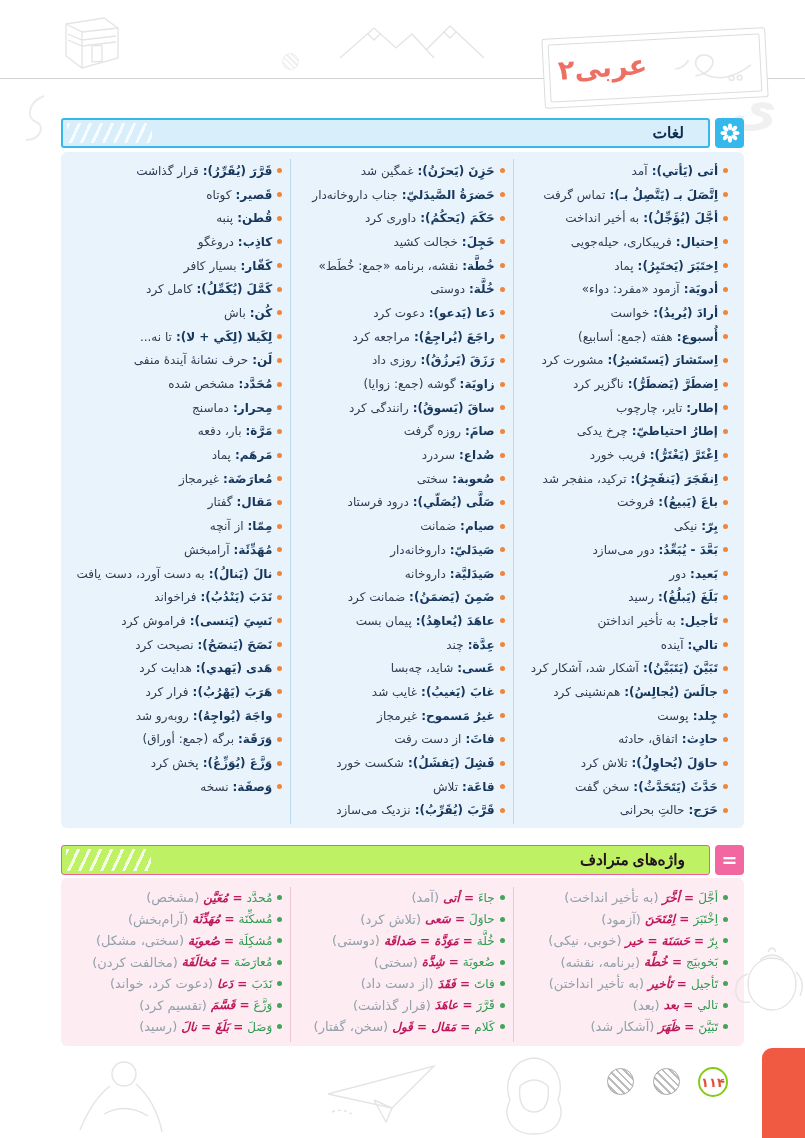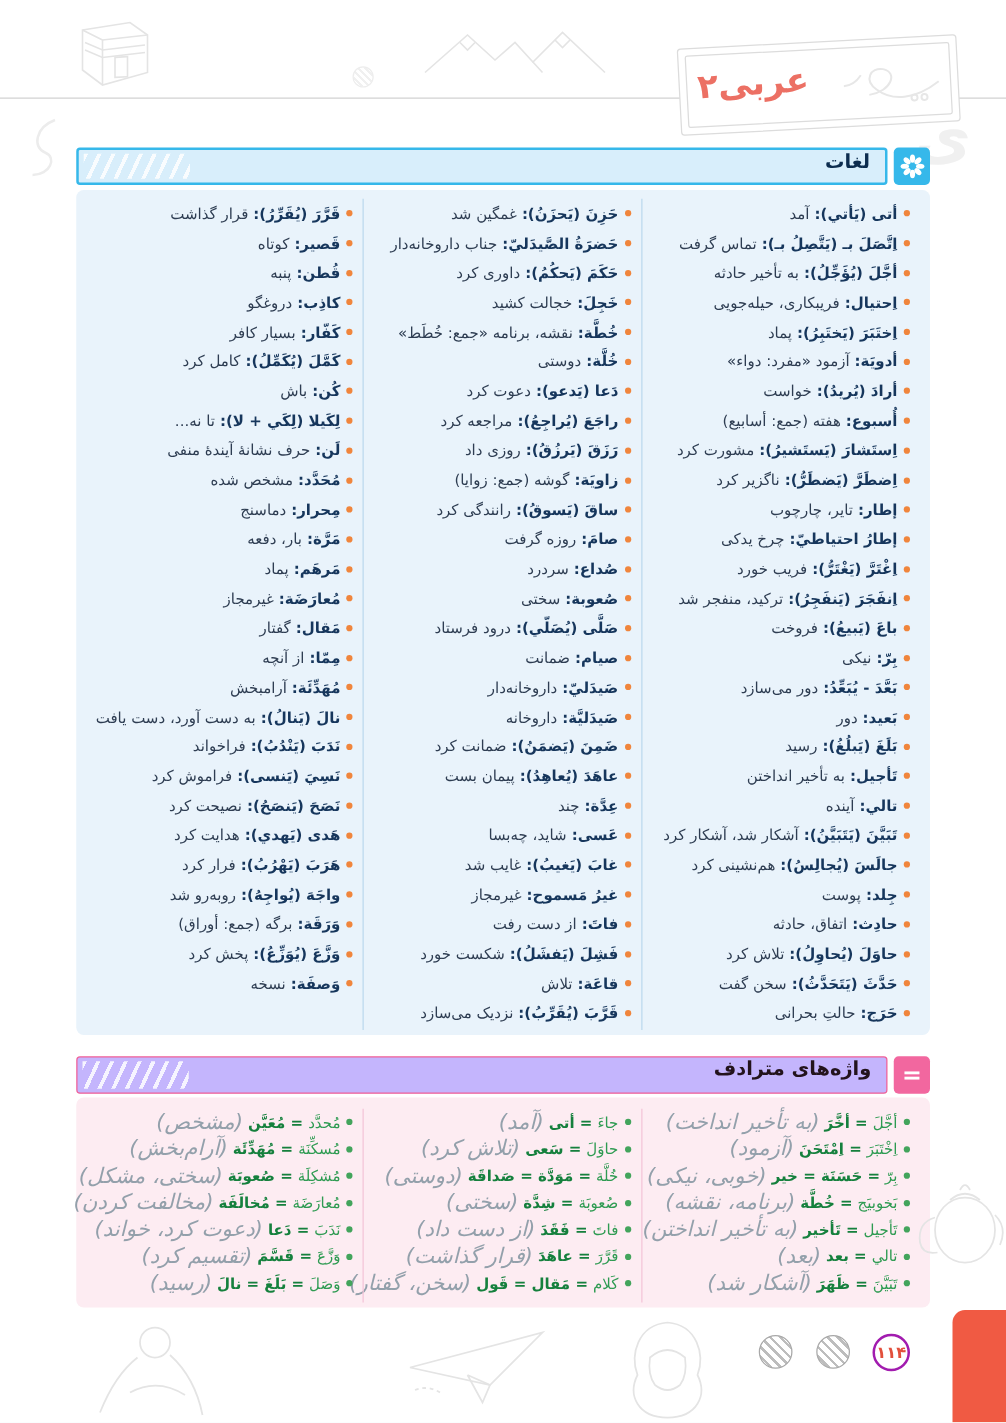--- a/index.html
+++ b/index.html
@@ -17,57 +17,57 @@
   .logo{position:absolute;left:543px;top:33px;width:222px;height:68px;transform:rotate(-3deg);
     border:1px solid #dcdcdc;border-radius:3px;background:#fff;}
   .logo-inner{position:absolute;inset:5px;border:1px solid #dcdcdc;border-radius:2px;}
   .logo-title{position:absolute;left:14px;top:15px;font-size:27px;font-weight:bold;color:#ec7064;
     letter-spacing:1px;transform:rotate(-1deg);}
   .logo-squiggle{position:absolute;right:10px;top:10px;}
 
   
   .sec-head{position:absolute;left:61px;width:683px;height:30px;display:flex;align-items:stretch;gap:5px;}
   .sec-head .sec-icon{width:29px;border-radius:4px;display:flex;align-items:center;justify-content:center;flex:0 0 29px;}
-  .sec-head .sec-bar{flex:1;position:relative;border-radius:3px;display:flex;box-sizing:border-box;padding:0 12px;}
+  .sec-head .sec-bar{flex:1;position:relative;border-radius:3px;display:flex;align-items:center;box-sizing:border-box;padding:0 24px;font-family:Liberation Serif, serif;}
   .sec-title{font-size:15.5px;font-weight:bold;}
   .vocab-head{top:118px;}
   .vocab-head .sec-icon{background:#36b8ea;}
   .vocab-head .sec-bar{background:#d8eefb;border:2px solid #36b8ea;}
   .vocab-head .sec-title{color:#0c2c4e;}
   .syn-head{top:845px;}
   .syn-head .sec-icon{background:#f2679f;color:#fff;font-weight:bold;font-size:19px;}
-  .syn-head .sec-bar{background:#c4b5fd;border:1.5px solid #ef5e97;}
+  .syn-head .sec-bar{background:#bef264;border:1.5px solid #ef5e97;}
   .syn-head .sec-title{color:#23131c;}
   .sec-bar::after{content:'';position:absolute;left:4px;top:3px;bottom:3px;width:85px;
     background:repeating-linear-gradient(115deg,rgba(255,255,255,.85) 0 3px,transparent 3px 10px);}
 
   
   .panel{position:absolute;left:61px;width:683px;border-radius:6px;display:grid;grid-template-columns:1fr 1fr 1fr;box-sizing:border-box;}
   .vocab-panel{top:152px;height:676px;background:#e9f3fb;padding:7px 8px 4px 8px;}
   .syn-panel{top:878px;height:168px;background:#fdecf2;padding:9px 8px 4px 8px;}
   .pcol{padding:0 8px 0 4px;min-width:0;}
   .vocab-panel .pcol + .pcol{border-inline-start:1px solid #bcd9ee;}
   .syn-panel .pcol + .pcol{border-inline-start:1px solid #f3c3d7;}
 
   .vitem{display:flex;align-items:center;height:23.7px;white-space:nowrap;font-size:12px;}
   .sitem{display:flex;align-items:center;height:21.5px;white-space:nowrap;font-size:12px;}
   .bullet{width:5px;height:5px;border-radius:50%;flex:0 0 5px;margin-inline-end:5px;}
   .vitem .bullet{background:#f0853c;}
   .sitem .bullet{background:#43a45c;}
   .term{font-weight:bold;color:#16365c;margin-inline-end:4px;}
   .meaning{color:#2e3d52;}
   .lead{font-weight:normal;color:#2e9b52;}
-  .tail{font-weight:bold;color:#15803d;margin-inline-start:4px;}
-  .note{color:#93a0ab;margin-inline-start:4px;font-size:17px;font-style:italic;}
+  .tail{font-weight:bold;color:#be185d;margin-inline-start:4px;font-style:italic;}
+  .note{color:#93a0ab;margin-inline-start:4px;font-size:13px;}
 
   
   .hatch-circle{position:absolute;width:27px;height:27px;border-radius:50%;border:1.5px solid #a8a8a8;
     background:repeating-linear-gradient(45deg,#bdbdbd 0 2px,transparent 2px 5.5px);box-sizing:border-box;}
   .page-badge{position:absolute;left:698px;top:1067px;width:30px;height:30px;border-radius:50%;
-    border:2px solid #a21caf;color:#e2503c;font-weight:bold;font-size:13px;
+    border:2px solid #84cc16;color:#e2503c;font-weight:bold;font-size:13px;
     display:flex;align-items:center;justify-content:center;box-sizing:border-box;}
   .side-bar{position:absolute;left:762px;top:1048px;width:43px;height:90px;background:#f05a43;border-radius:10px 0 0 0;}
 </style>
 </head>
 <body>
 
 <div class="page">
 
   <svg class="sketch" style="left:52px;top:6px;" width="74" height="66" viewBox="0 0 74 66">
     <g fill="none" stroke="#e4e4e4" stroke-width="1.3">
@@ -136,21 +136,21 @@
           <span class="meaning">آمد</span>
         </div>
         <div class="vitem">
           <span class="bullet"></span>
           <span class="term">اِتَّصَلَ بـ (یَتَّصِلُ بـ):</span>
           <span class="meaning">تماس گرفت</span>
         </div>
         <div class="vitem">
           <span class="bullet"></span>
           <span class="term">أجَّلَ (یُؤَجِّلُ):</span>
-          <span class="meaning">به تأخیر حادثه</span>
+          <span class="meaning">به أخیر انداخت</span>
         </div>
         <div class="vitem">
           <span class="bullet"></span>
           <span class="term">اِحتیال:</span>
           <span class="meaning">فریبکاری، حیله‌جویی</span>
         </div>
         <div class="vitem">
           <span class="bullet"></span>
           <span class="term">اِختَبَرَ (یَختَبِرُ):</span>
           <span class="meaning">پماد</span>

